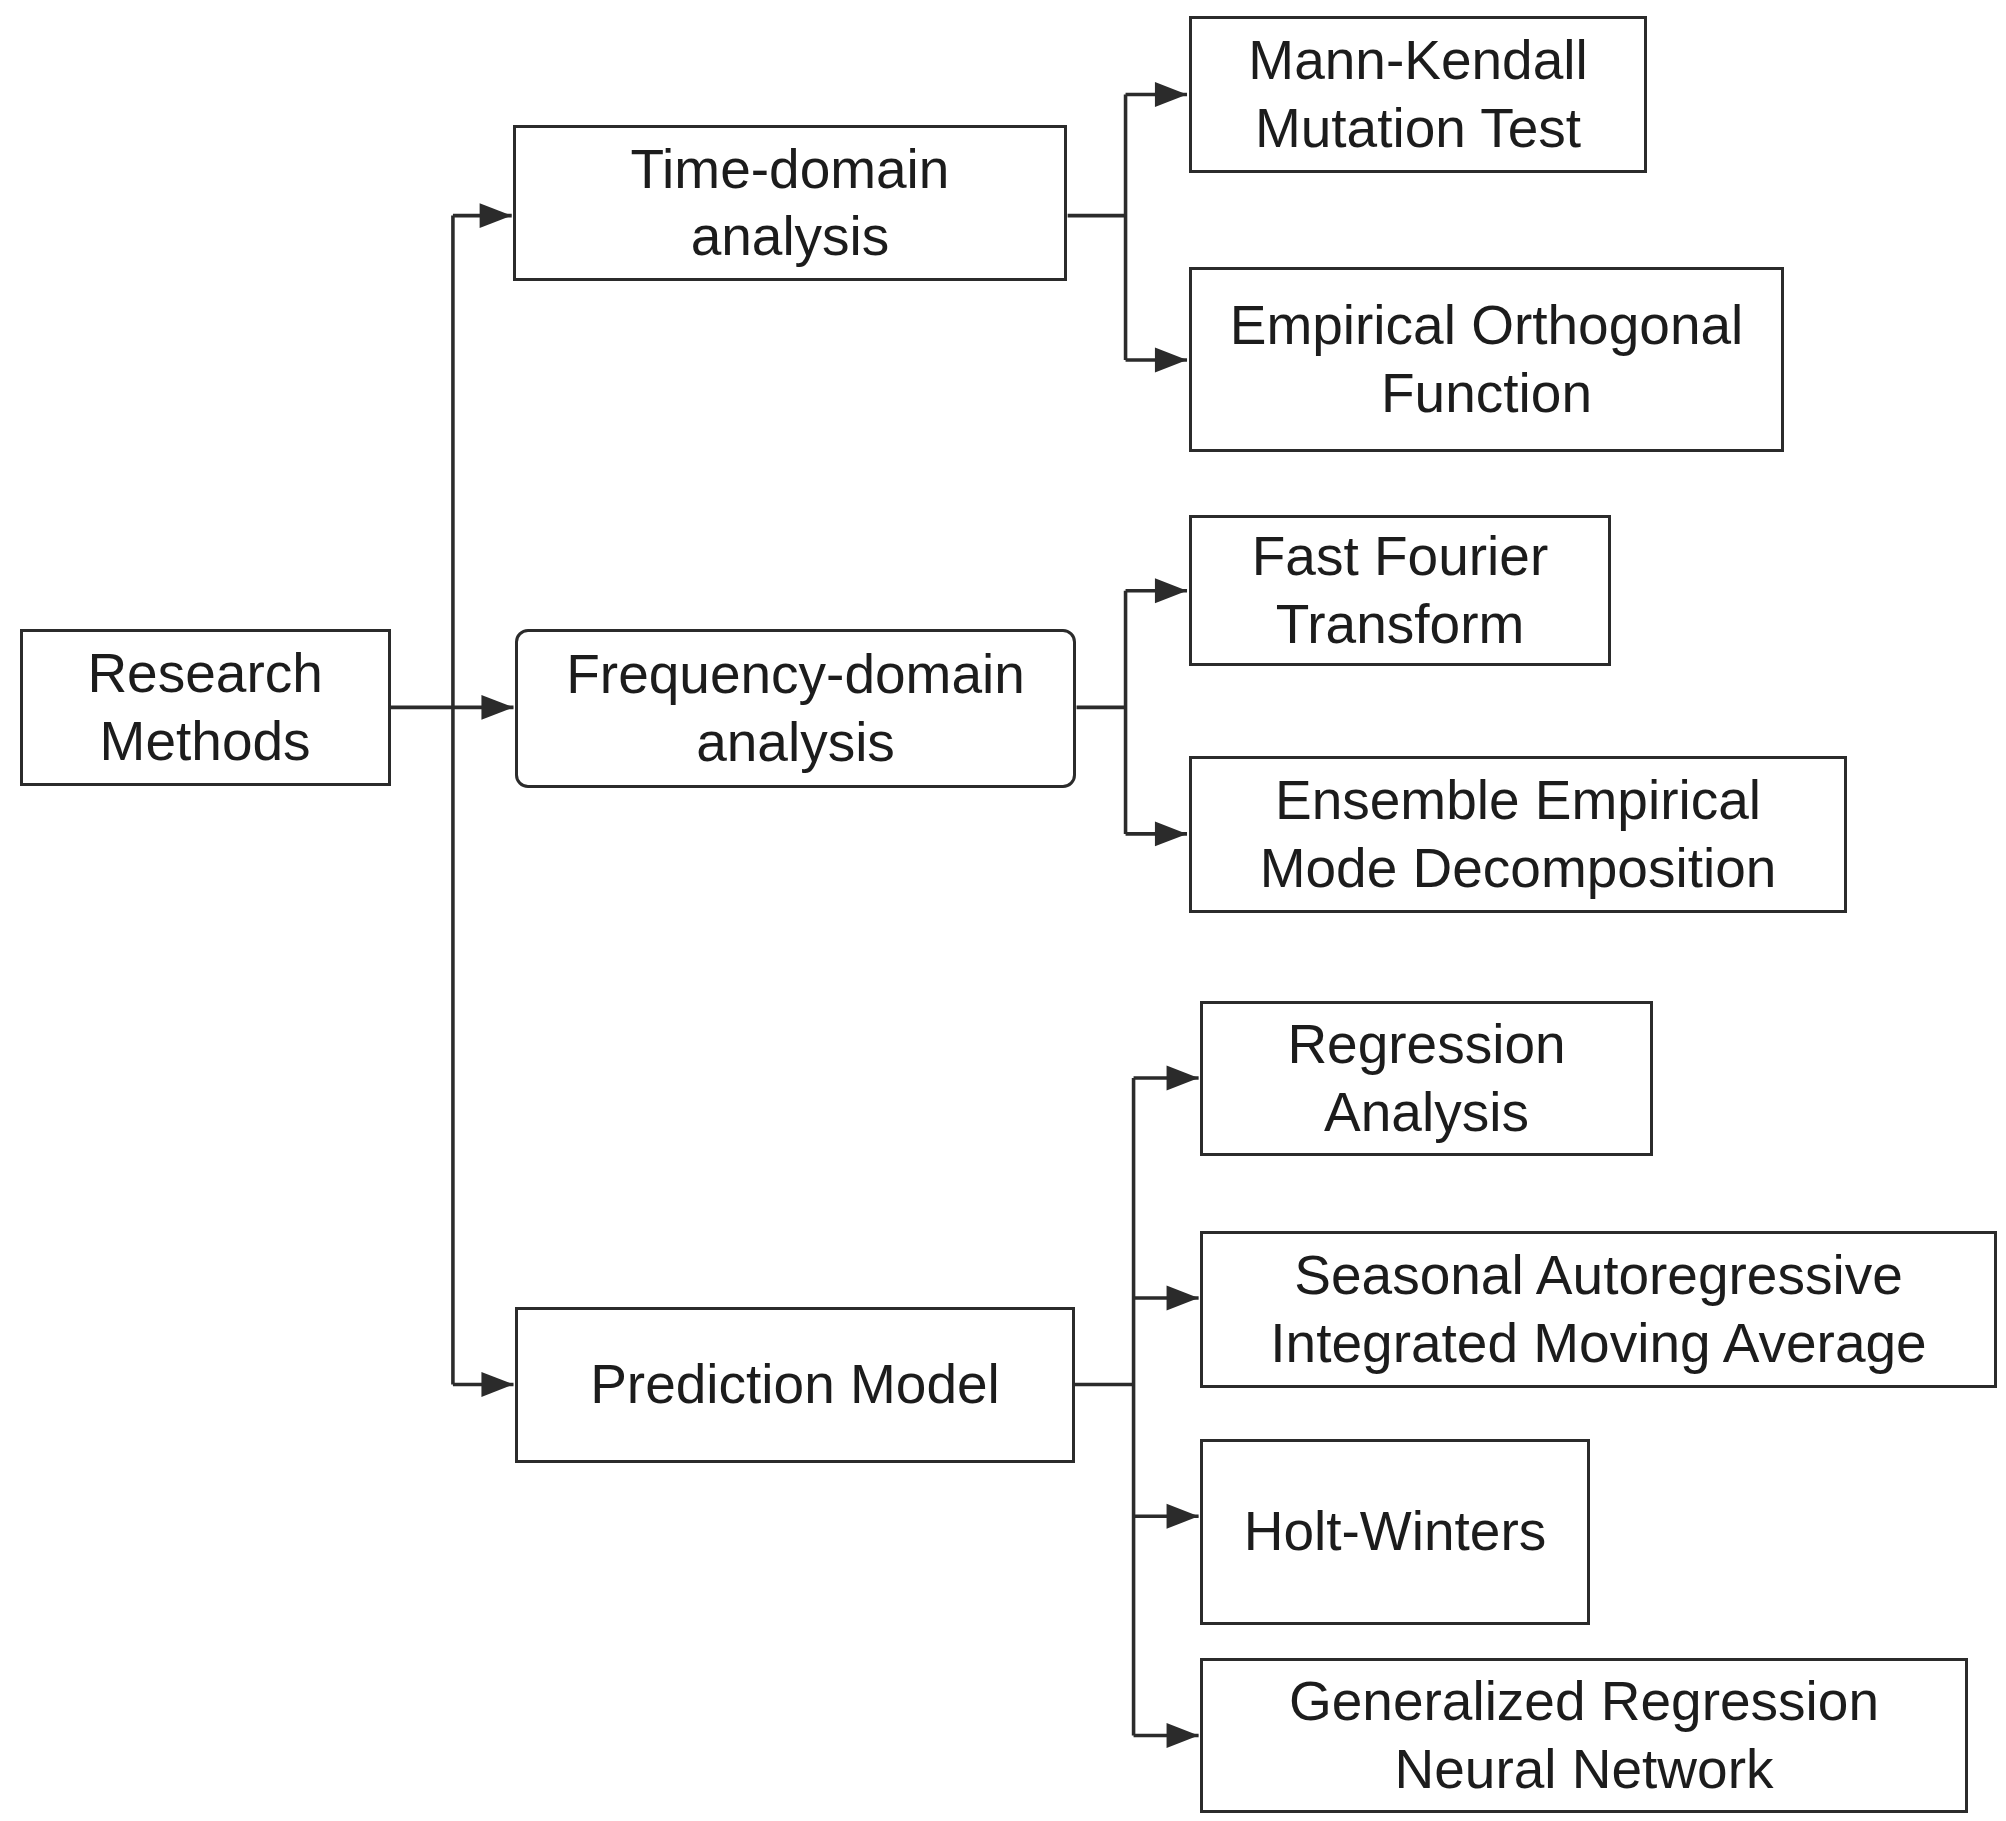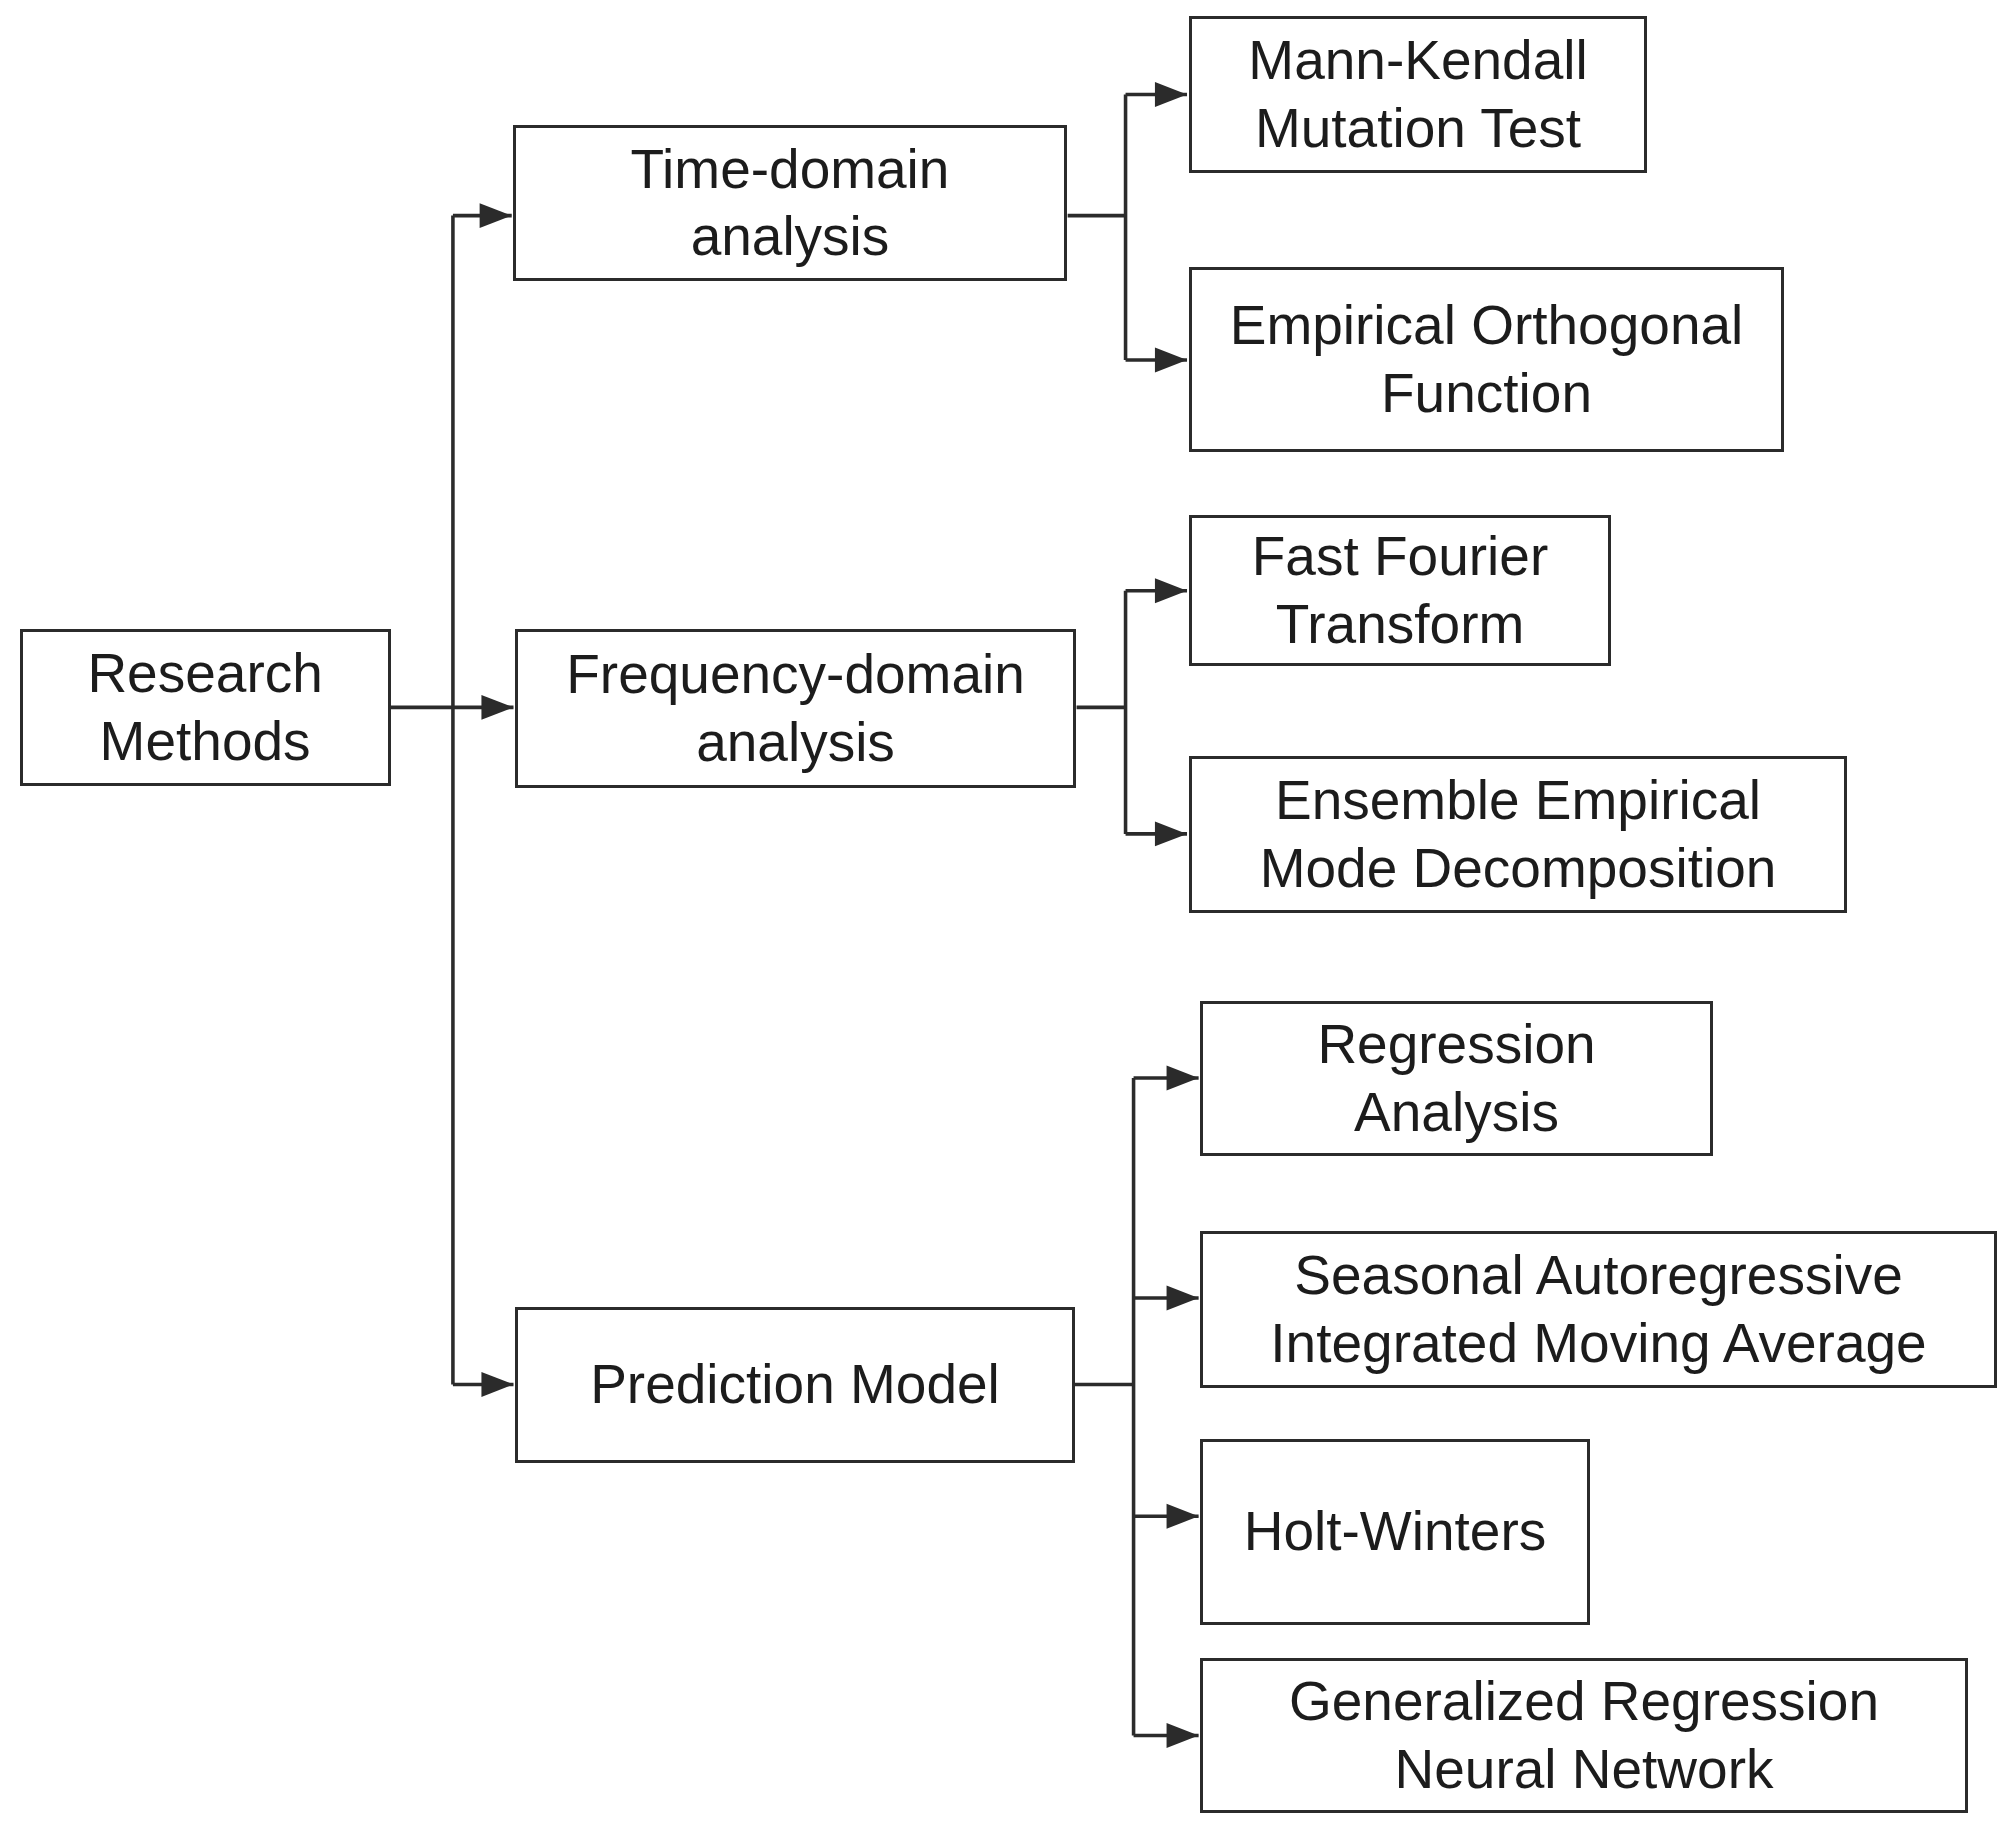--- a/index.html
+++ b/index.html
@@ -90,21 +90,21 @@
   <div class="node" style="left:19.6px; top:629px; width:371px; height:157px;">
     <span class="label">Research
 Methods</span>
   </div>
 
   <div class="node" style="left:513px; top:125px; width:554px; height:156px;">
     <span class="label">Time-domain
 analysis</span>
   </div>
 
-  <div class="node" style="left:515px; top:629px; width:561px; height:159px;">
+  <div class="node" style="left:515px; top:629px; width:561px; height:159px;border-radius:13px;">
     <span class="label">Frequency-domain
 analysis</span>
   </div>
 
   <div class="node" style="left:515px; top:1307px; width:560px; height:156px;">
     <span class="label">Prediction Model</span>
   </div>
 
   <div class="node" style="left:1189px; top:267px; width:595px; height:185px;">
     <span class="label">Empirical Orthogonal
@@ -119,21 +119,21 @@
   <div class="node" style="left:1189px; top:515px; width:422px; height:151px;">
     <span class="label">Fast Fourier
 Transform</span>
   </div>
 
   <div class="node" style="left:1189px; top:756px; width:658px; height:157px;">
     <span class="label">Ensemble Empirical
 Mode Decomposition</span>
   </div>
 
-  <div class="node" style="left:1200px; top:1001px; width:513px; height:155px;">
+  <div class="node" style="left:1200px; top:1001px; width:453px; height:155px;">
     <span class="label">Regression
 Analysis</span>
   </div>
 
   <div class="node" style="left:1200px; top:1220px; width:797px; height:157px;margin-top:11px;">
     <span class="label">Seasonal Autoregressive
 Integrated Moving Average</span>
   </div>
 
   <div class="node" style="left:1200px; top:1439px; width:390px; height:186px;">

